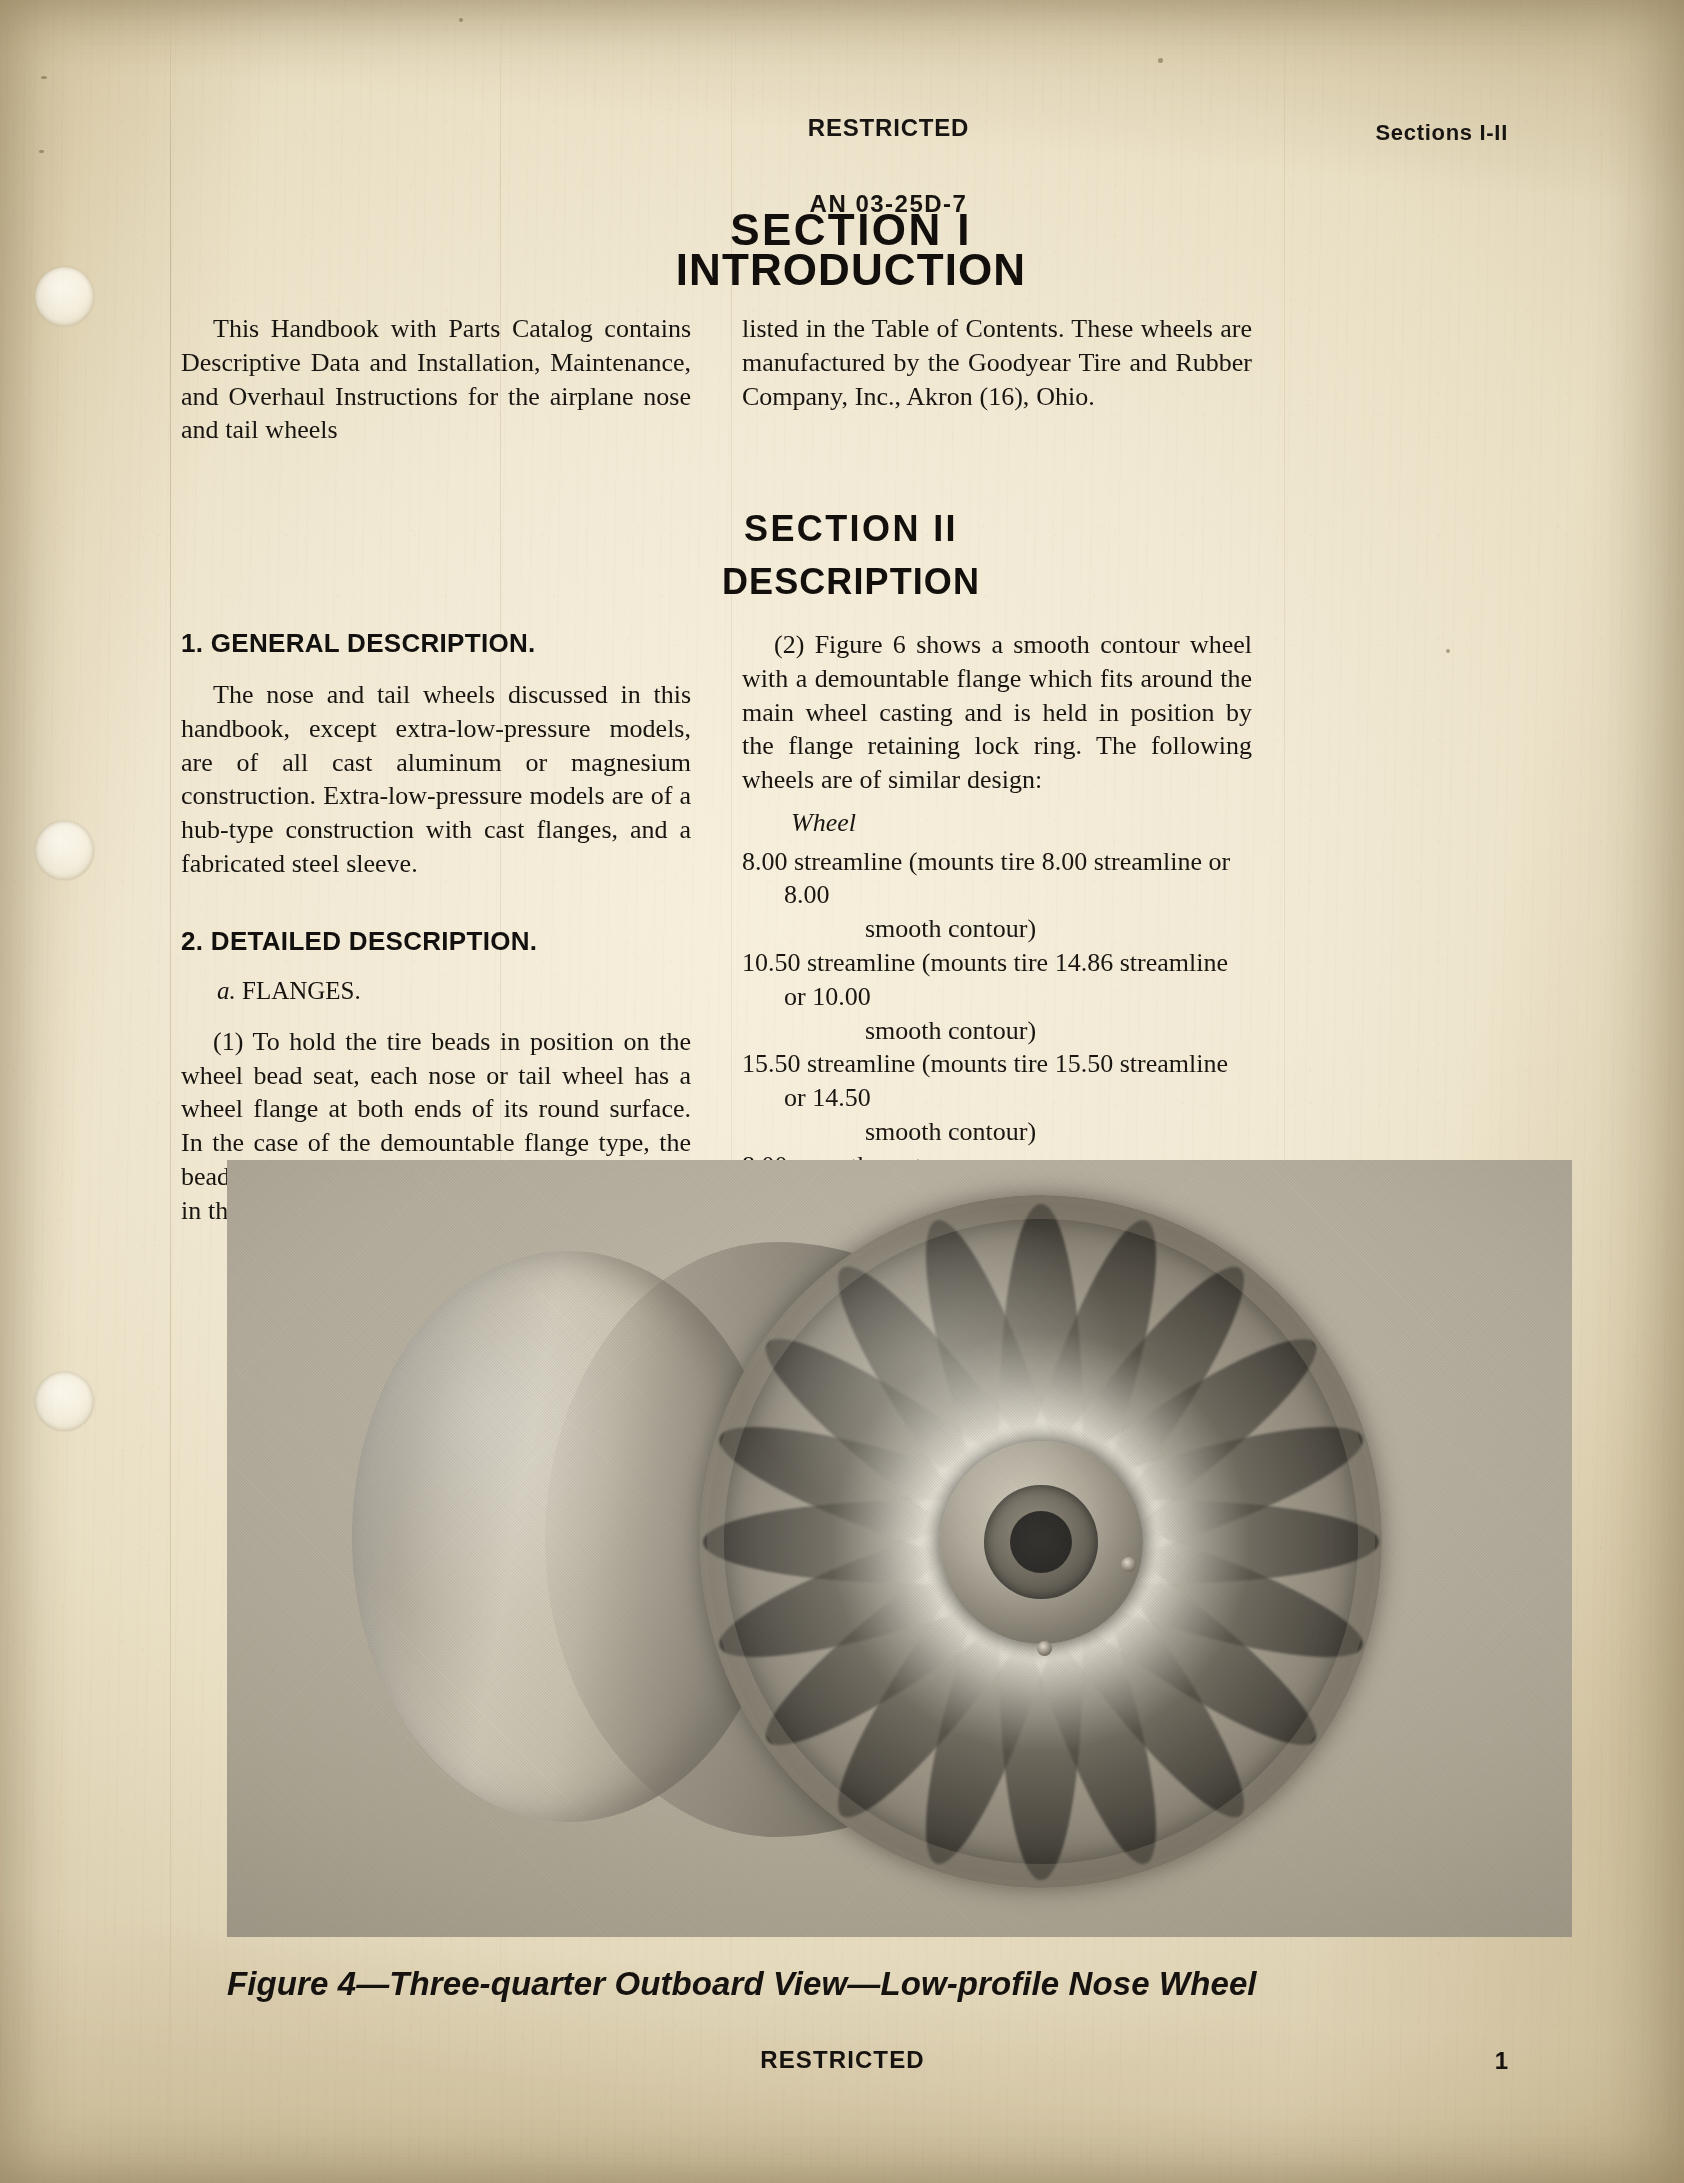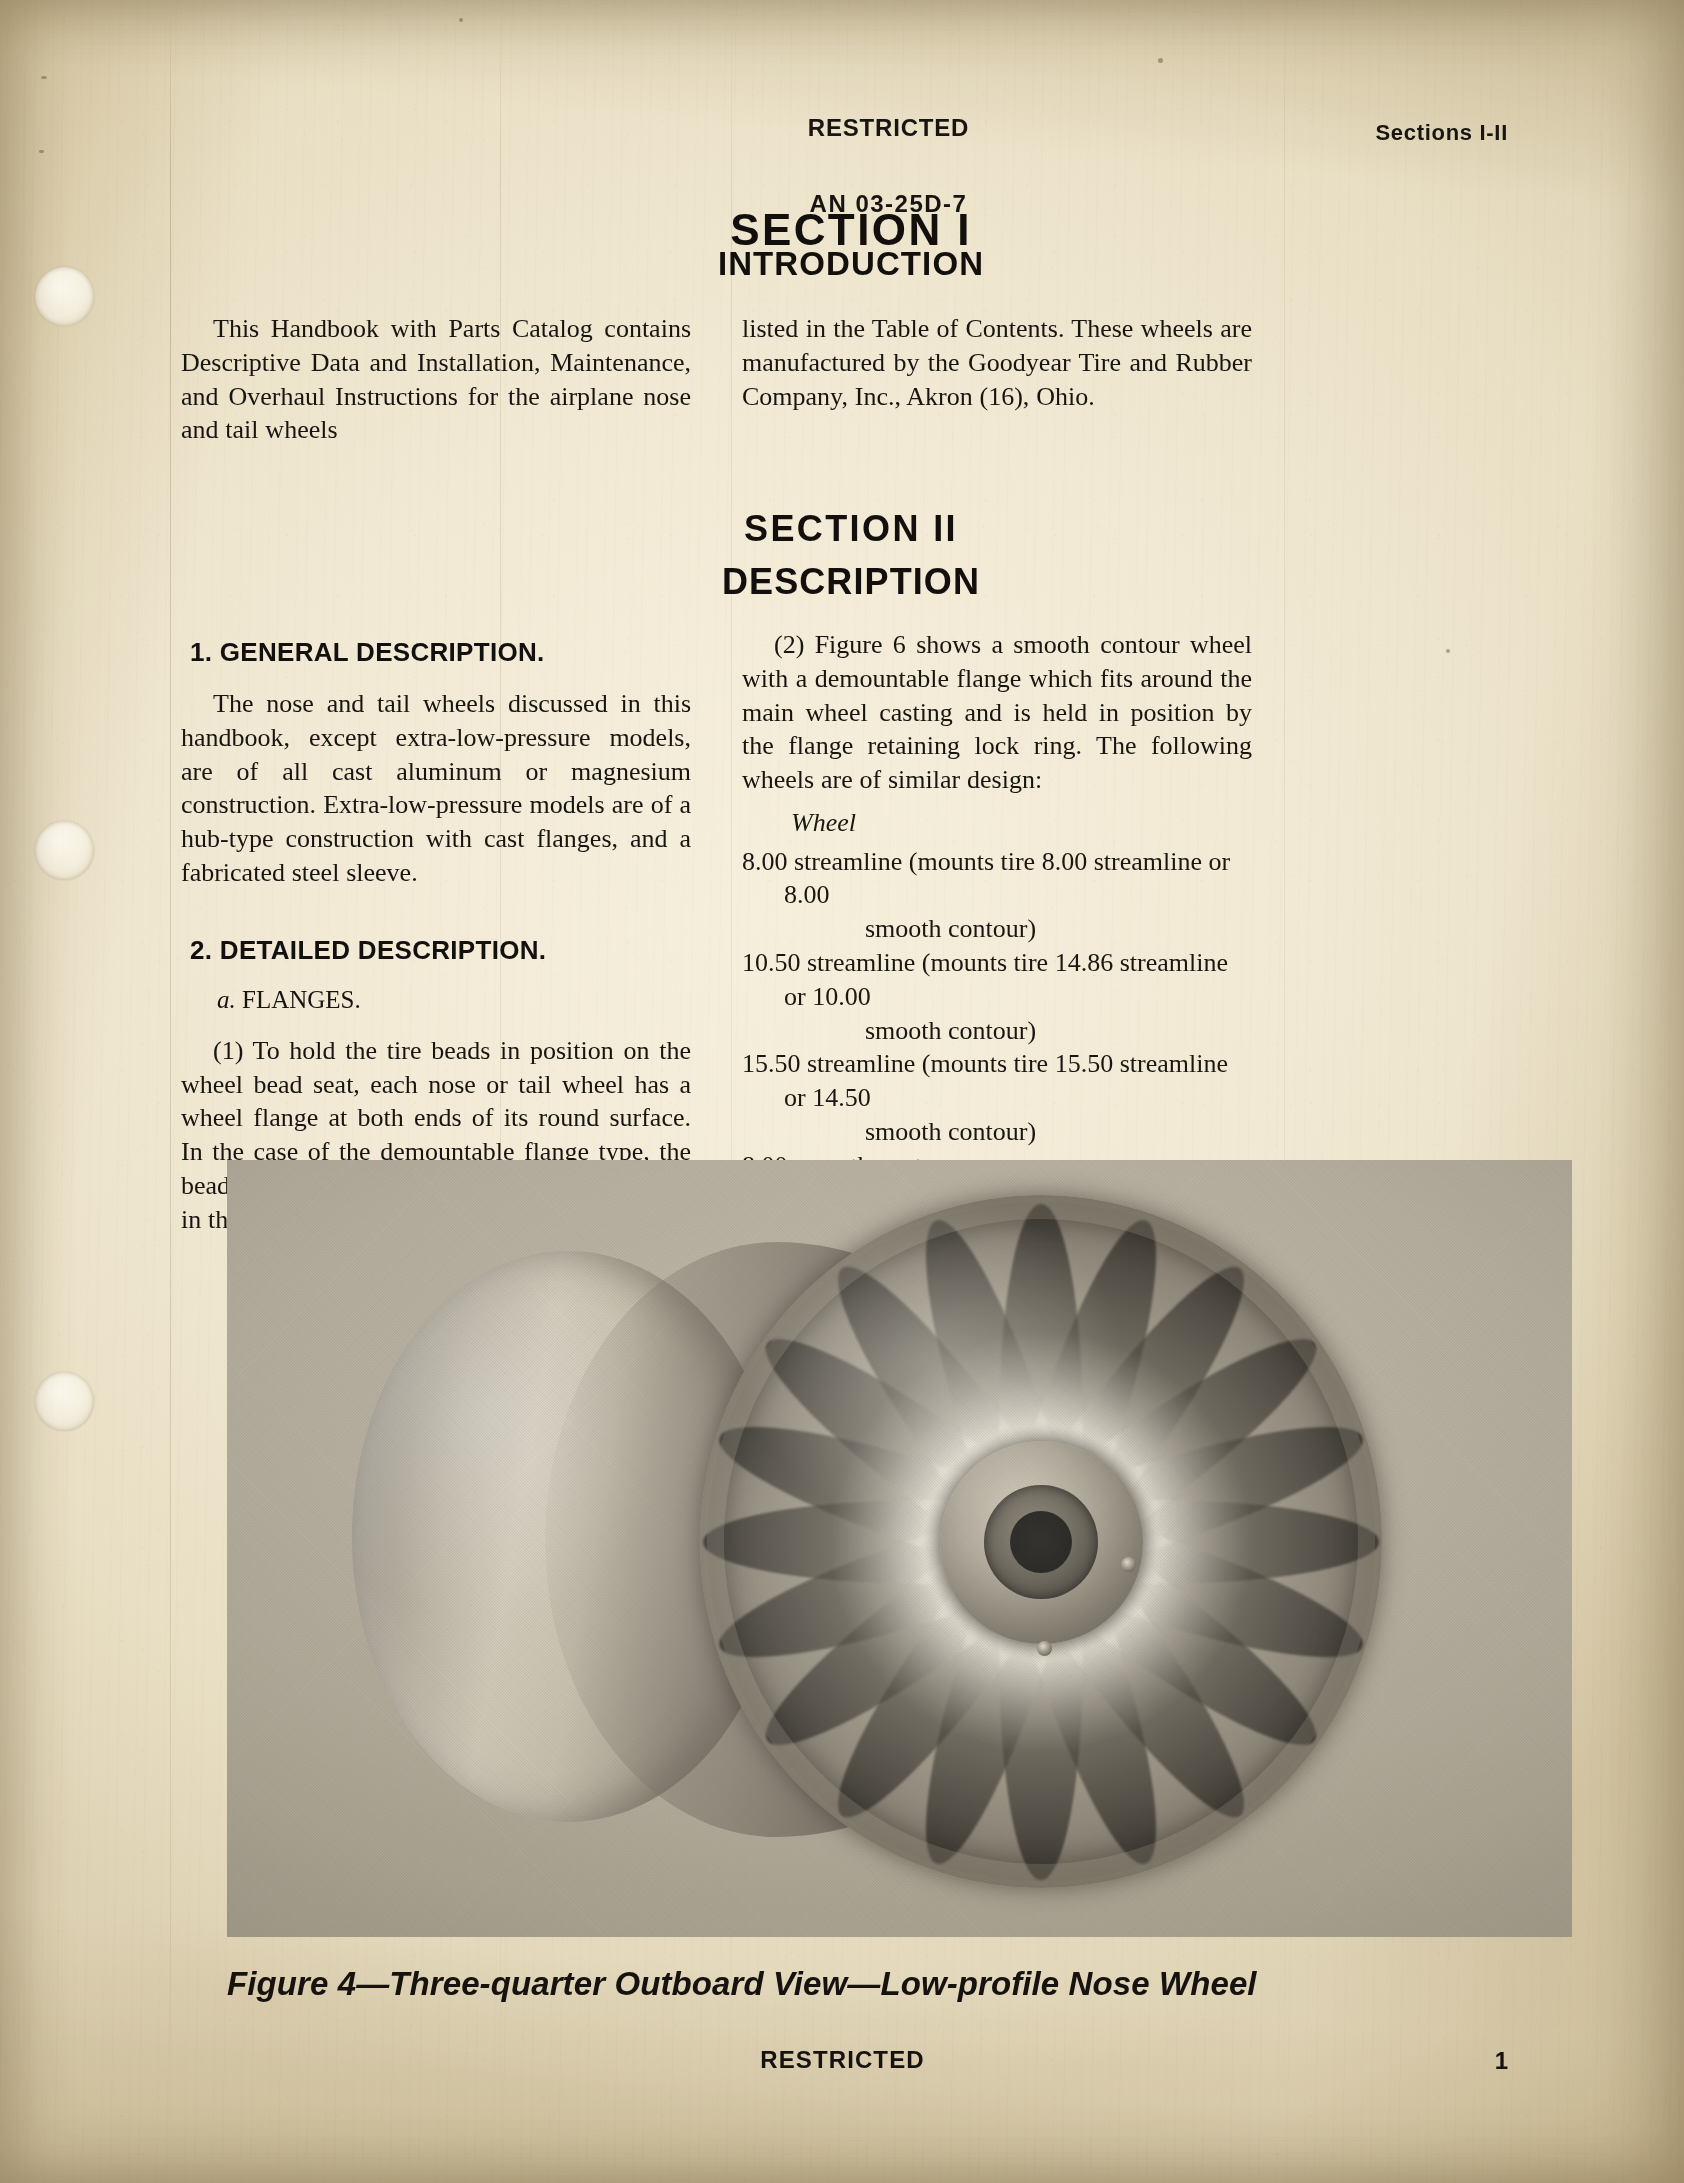--- a/index.html
+++ b/index.html
@@ -121,21 +121,21 @@
   .sec-title {
     position: absolute;
     width: 838px;
     left: 432px;
     text-align: center;
     font-family: "Liberation Sans", sans-serif;
     font-weight: bold;
     color: #120f0d;
   }
   .sec-1-num { top: 193px; font-size: 44px; letter-spacing: 2.4px; margin-top: 12px; }
-  .sec-1-name { top: 245px; font-size: 33px; letter-spacing: 1.1px; }
+  .sec-1-name { top: 245px; font-size: 44px; letter-spacing: 1.1px; }
   .sec-2-num { top: 508px; font-size: 36px; letter-spacing: 2.4px; }
   .sec-2-name { top: 561px; font-size: 36px; letter-spacing: 1.1px; }
 
   
   .col {
     position: absolute;
     width: 510px;
   }
   .col-left  { left: 181px; }
   .col-right { left: 742px; }
@@ -145,21 +145,21 @@
     font-size: 26px;
     line-height: 1.30;
     text-align: justify;
     text-justify: inter-word;
     word-spacing: 0.3px;
     color: #181511;
   }
   p.body.indent { text-indent: 32px; }
 
   h3.head {
-    margin: 9px;
+    margin: 0;
     font-family: "Liberation Sans", sans-serif;
     font-weight: bold;
     font-size: 26px;
     letter-spacing: 0.3px;
     color: #131110;
   }
   .subhead {
     font-size: 25px;
     color: #181511;
   }

